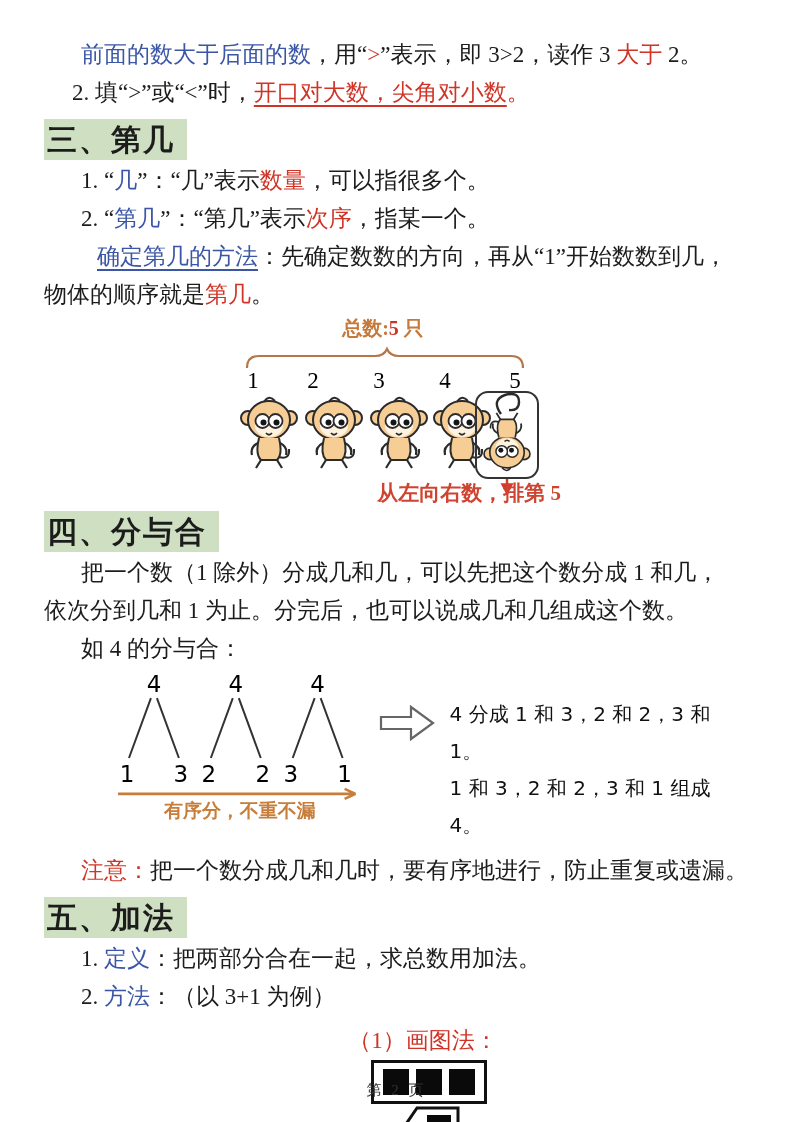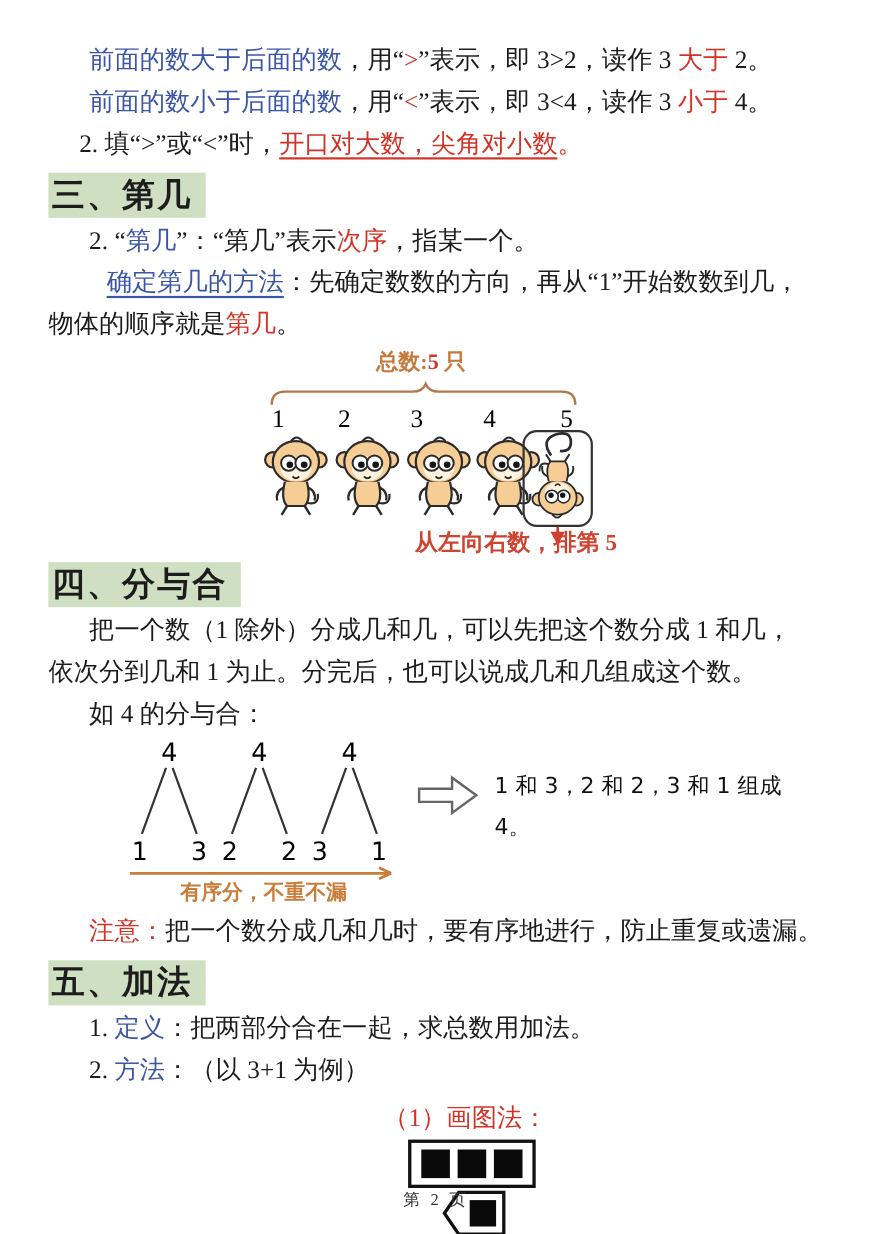--- a/index.html
+++ b/index.html
@@ -37,25 +37,25 @@
   .footer{position:absolute;left:0;bottom:22px;width:100%;text-align:center;font-size:15px;color:#333;letter-spacing:3px;}
   svg text{font-family:"Liberation Serif","DejaVu Serif",serif;}
   svg .sans{font-family:"DejaVu Sans","Liberation Sans",sans-serif;}
 </style>
 </head>
 <body>
 
 <div class="page">
 
   <div class="line ind2"><span class="c-blue">前面的数大于后面的数</span><span>，用“</span><span class="c-red">&gt;</span><span>”表示，即 3&gt;2，读作 3 </span><span class="c-red">大于</span><span> 2。</span></div>
-  <div class="line ind2"><span class="c-blue">前面的数小于后面的数</span><span>，用“</span><span class="c-red">&lt;</span><span>”表示，即 3&lt;4，读作 3 </span><span class="c-red">小于</span><span> 4。</span></div>
   <div class="line ind1"><span>2. 填“&gt;”或“&lt;”时，</span><span class="c-red u">开口对大数，尖角对小数</span><span class="c-red">。</span></div>
 
   <h2 class="sec"><span class="hl">三、第几</span></h2>
 
+  <div class="line ind2"><span>1. “</span><span class="c-blue">几</span><span>”：“几”表示</span><span class="c-red">数量</span><span>，可以指很多个。</span></div>
   <div class="line ind2"><span>2. “</span><span class="c-blue">第几</span><span>”：“第几”表示</span><span class="c-red">次序</span><span>，指某一个。</span></div>
   <div class="line ind3"><span class="c-blue u">确定第几的方法</span><span>：先确定数数的方向，再从“1”开始数数到几，</span></div>
   <div class="line"><span>物体的顺序就是</span><span class="c-red">第几</span><span>。</span></div>
 
   <svg class="fig-monkeys" width="360" height="188" viewBox="0 0 360 188">
     <defs>
       <g id="monkey">
         <circle cx="-21" cy="16" r="7" fill="#f6cd95" stroke="#2b2b2b" stroke-width="2"></circle>
         <circle cx="21" cy="16" r="7" fill="#f6cd95" stroke="#2b2b2b" stroke-width="2"></circle>
         <ellipse cx="0" cy="18" rx="21" ry="19" fill="#f6cd95" stroke="#2b2b2b" stroke-width="2"></ellipse>
@@ -123,20 +123,21 @@
 
       <path d="M 4 124 L 242 124 M 242 124 L 231 119 M 242 124 L 231 129" fill="none" stroke-width="2.6" stroke="#c87d3a"></path>
       <text x="126" y="147" text-anchor="middle" font-size="19" font-weight="bold" fill="#c87d3a">有序分，不重不漏</text>
     </svg>
 
     <svg class="block-arrow" width="58" height="38" viewBox="0 0 58 38">
       <polygon points="3,13 33,13 33,3 55,19 33,35 33,25 3,25" fill="#ffffff" stroke="#666" stroke-width="2.2"></polygon>
     </svg>
 
     <div class="split-results">
+      <div>4 分成 1 和 3，2 和 2，3 和 1。</div>
       <div>1 和 3，2 和 2，3 和 1 组成 4。</div>
     </div>
   </div>
 
   <div class="line ind2" style="margin-top:8px;"><span class="c-red">注意：</span><span>把一个数分成几和几时，要有序地进行，防止重复或遗漏。</span></div>
 
   <h2 class="sec"><span class="hl">五、加法</span></h2>
 
   <div class="line ind2"><span>1. </span><span class="c-blue">定义</span><span>：把两部分合在一起，求总数用加法。</span></div>
   <div class="line ind2"><span>2. </span><span class="c-blue">方法</span><span>：（以 3+1 为例）</span></div>

